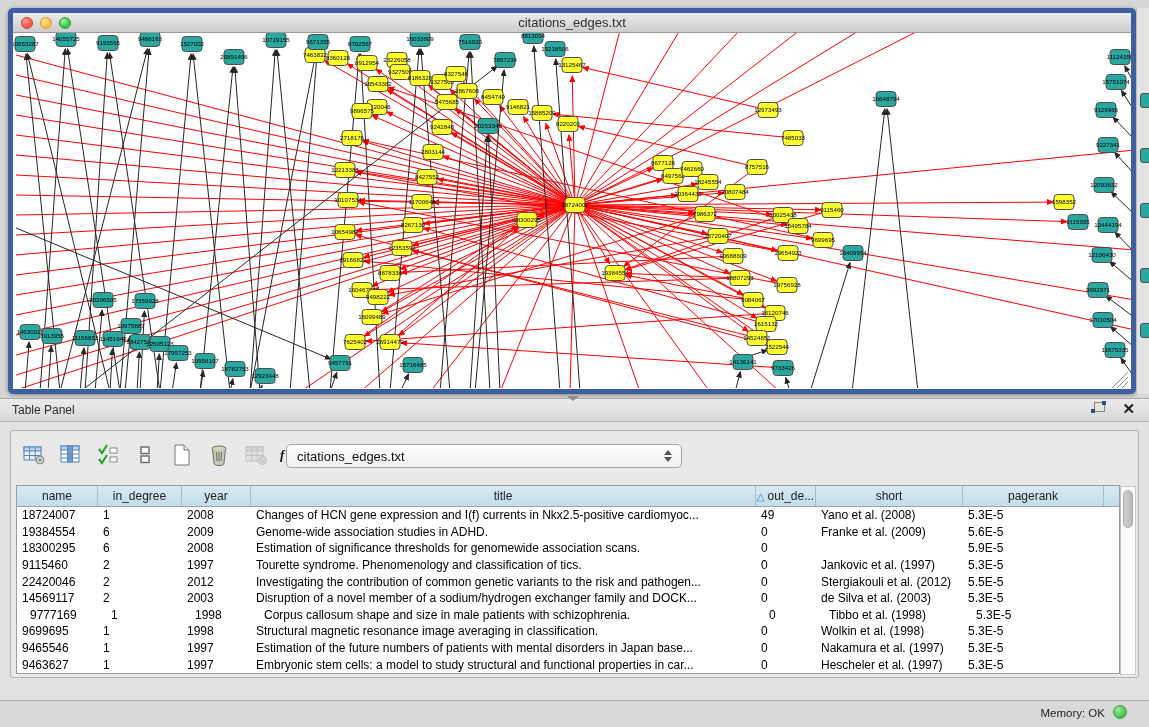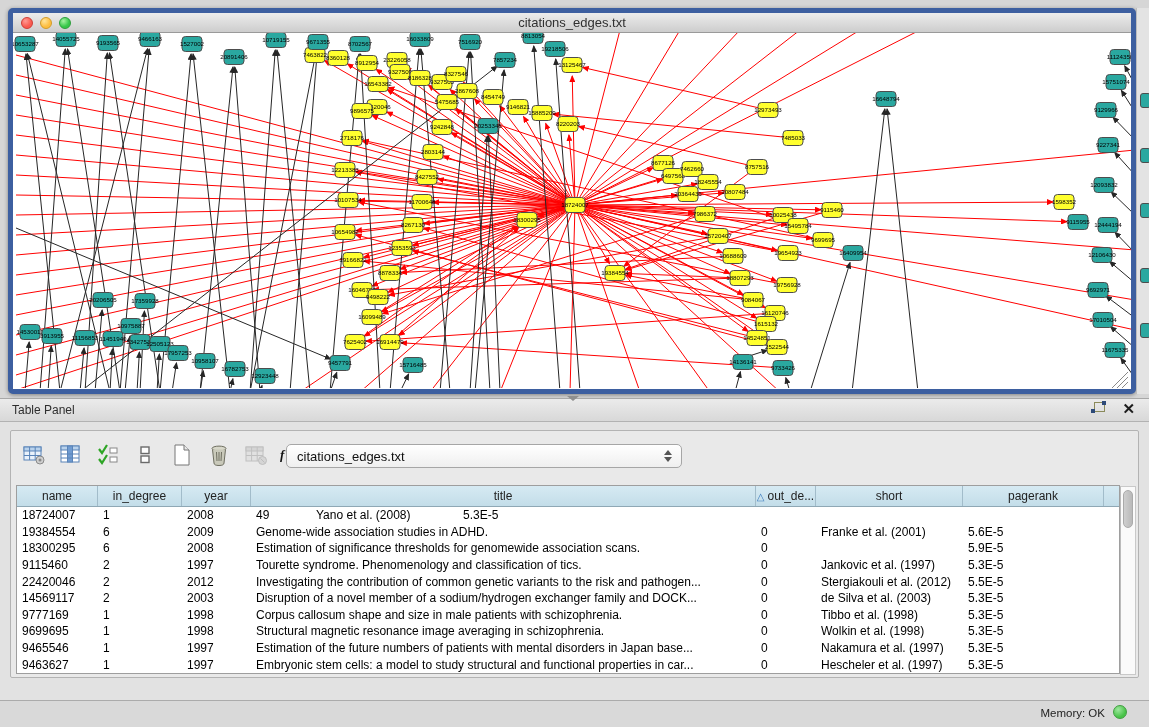--- a/index.html
+++ b/index.html
@@ -616,31 +616,32 @@
           </div>
           <div class="th" style="width: 141px;">
             <span>pagerank</span>
           </div>
         </div>
       <div id="tbody">
           <div class="trow">
             <div class="td" style="width: 81px;">18724007</div>
             <div class="td" style="width: 84px;">1</div>
             <div class="td" style="width: 69px;">2008</div>
+            <div class="td" style="width: 505px;">Changes of HCN gene expression and I(f) currents in Nkx2.5-positive cardiomyoc...</div>
             <div class="td" style="width: 60px;">49</div>
             <div class="td" style="width: 147px;">Yano et al. (2008)</div>
             <div class="td" style="width: 141px;">5.3E-5</div>
           </div>
           <div class="trow">
             <div class="td" style="width: 81px;">19384554</div>
             <div class="td" style="width: 84px;">6</div>
             <div class="td" style="width: 69px;">2009</div>
             <div class="td" style="width: 505px; text-align: center;">Genome-wide association studies in ADHD.</div>
             <div class="td" style="width: 60px;">0</div>
-            <div class="td" style="width: 147px;">Franke et al. (2001)</div>
+            <div class="td" style="width: 147px;">Franke et al. (2009)</div>
             <div class="td" style="width: 141px;">5.6E-5</div>
           </div>
           <div class="trow">
             <div class="td" style="width: 81px;">18300295</div>
             <div class="td" style="width: 84px;">6</div>
             <div class="td" style="width: 69px;">2008</div>
             <div class="td" style="width: 505px;">Estimation of significance thresholds for genomewide association scans.</div>
             <div class="td" style="width: 60px;">0</div>
             <div class="td" style="width: 147px; margin-top: 46px;">Dudbridge et al. (2008)</div>
             <div class="td" style="width: 141px;">5.9E-5</div>
@@ -666,33 +667,33 @@
           <div class="trow">
             <div class="td" style="width: 81px;">14569117</div>
             <div class="td" style="width: 84px;">2</div>
             <div class="td" style="width: 69px;">2003</div>
             <div class="td" style="width: 505px;">Disruption of a novel member of a sodium/hydrogen exchanger family and DOCK...</div>
             <div class="td" style="width: 60px;">0</div>
             <div class="td" style="width: 147px;">de Silva et al. (2003)</div>
             <div class="td" style="width: 141px;">5.3E-5</div>
           </div>
           <div class="trow">
-            <div class="td" style="width: 81px;">9777169</div>
+            <div class="td" style="width: 81px; margin-left: 8px;">9777169</div>
             <div class="td" style="width: 84px;">1</div>
             <div class="td" style="width: 69px;">1998</div>
             <div class="td" style="width: 505px;">Corpus callosum shape and size in male patients with schizophrenia.</div>
             <div class="td" style="width: 60px;">0</div>
             <div class="td" style="width: 147px;">Tibbo et al. (1998)</div>
             <div class="td" style="width: 141px;">5.3E-5</div>
           </div>
           <div class="trow">
             <div class="td" style="width: 81px;">9699695</div>
             <div class="td" style="width: 84px;">1</div>
             <div class="td" style="width: 69px;">1998</div>
-            <div class="td" style="width: 505px;">Structural magnetic resonance image averaging in schizophrenia.</div>
+            <div class="td" style="width: 505px;">Structural magnetic resonance image averaging in classification.</div>
             <div class="td" style="width: 60px;">0</div>
             <div class="td" style="width: 147px;">Wolkin et al. (1998)</div>
             <div class="td" style="width: 141px;">5.3E-5</div>
           </div>
           <div class="trow">
             <div class="td" style="width: 81px;">9465546</div>
             <div class="td" style="width: 84px;">1</div>
             <div class="td" style="width: 69px;">1997</div>
             <div class="td" style="width: 505px;">Estimation of the future numbers of patients with mental disorders in Japan base...</div>
             <div class="td" style="width: 60px;">0</div>

